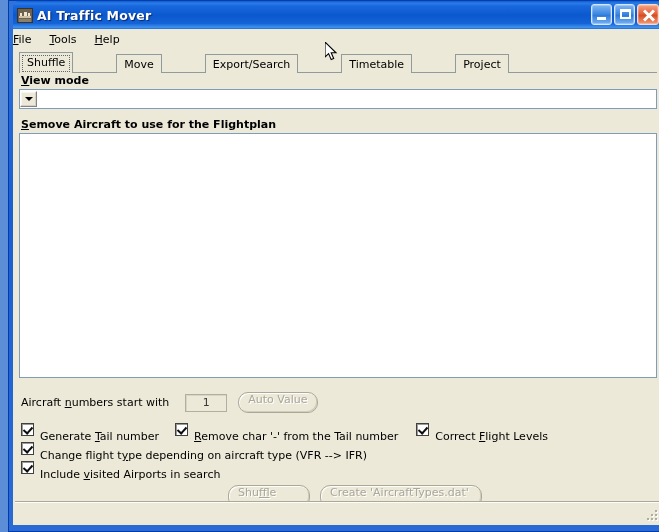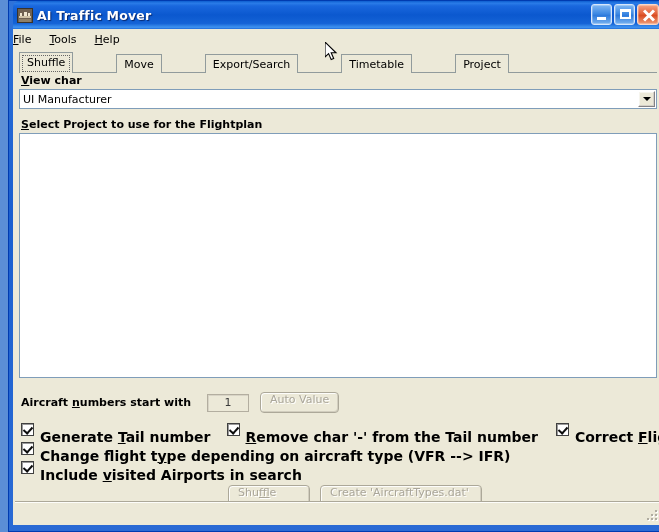--- a/index.html
+++ b/index.html
@@ -243,41 +243,41 @@
     overflow: hidden;
   }
 
   
   .numrow {
     display: flex;
     align-items: center;
     margin: 0 0 8px 2px;
     height: 21px;
   }
-  .numlabel { font-weight: bold; font-size: 11px; color:#000; }
+  .numlabel { font-weight: normal; font-size: 11px; color:#000; }
   .numinput {
     width: 42px;
     height: 18px;
     margin-left: 16px;
     background: #ece9d8;
     border: 1px solid #b3aea0;
     box-shadow: inset 1px 1px 0 #d8d4c6;
     box-sizing: border-box;
     text-align: center;
     font-size: 11px;
     line-height: 16px;
     color: #3a3a3a;
   }
   .btn {
     height: 21px;
     min-width: 66px;
     padding: 0 9px;
     background: #ece9d8;
     border: 1px solid #aca899;
-    border-radius: 4px;
+    border-radius: 10px;
     box-shadow: inset 1px 1px 0 #fdfdfb, inset -1px -1px 0 #d2cebf;
     box-sizing: border-box;
     font-size: 11px;
     color: #000;
     white-space: nowrap;
     cursor: default;
   }
   .btn.disabled {
     color: #aaa69a;
     text-shadow: 1px 1px 0 #ffffff;
@@ -305,22 +305,22 @@
   .cb.checked::after {
     content: "";
     position: absolute;
     left: 3px; top: 1px;
     width: 4px; height: 7px;
     border: solid #0d0d0d;
     border-width: 0 2px 2px 0;
     transform: rotate(42deg);
   }
   .cbl {
-    font-weight: bold;
-    font-size: 14px;
+    font-weight: normal;
+    font-size: 11px;
     color: #000;
     white-space: nowrap;
     margin-top: 14px;
   }
   .gap-a { width: 16px; flex: 0 0 auto; }
   .gap-b { width: 18px; flex: 0 0 auto; }
 
   
   .actions {
     display: flex;
@@ -413,32 +413,31 @@
         <span>Timetable</span>
       </div>
       <div class="tab">
         <span>Project</span>
       </div>
     </div>
 
     <div class="panel">
 
       <div class="section-label">
-        <span class="mn">V</span><span>iew char</span>
+        <span class="mn">V</span><span>iew mode</span>
       </div>
 
       <div class="combo">
-        <span class="val">UI Manufacturer</span>
         <span class="arrowbtn">
             <span class="tri"></span>
           </span>
       </div>
 
       <div class="section-label">
-        <span class="mn">S</span><span>elect Project to use for the Flightplan</span>
+        <span class="mn">S</span><span>emove Aircraft to use for the Flightplan</span>
       </div>
 
       <div class="listbox"></div>
 
       <div class="numrow">
         <span class="numlabel">Aircraft <span class="mn">n</span>umbers start with</span>
         <div class="numinput">1</div>
         <div class="btn disabled">Auto Value</div>
       </div>
 

